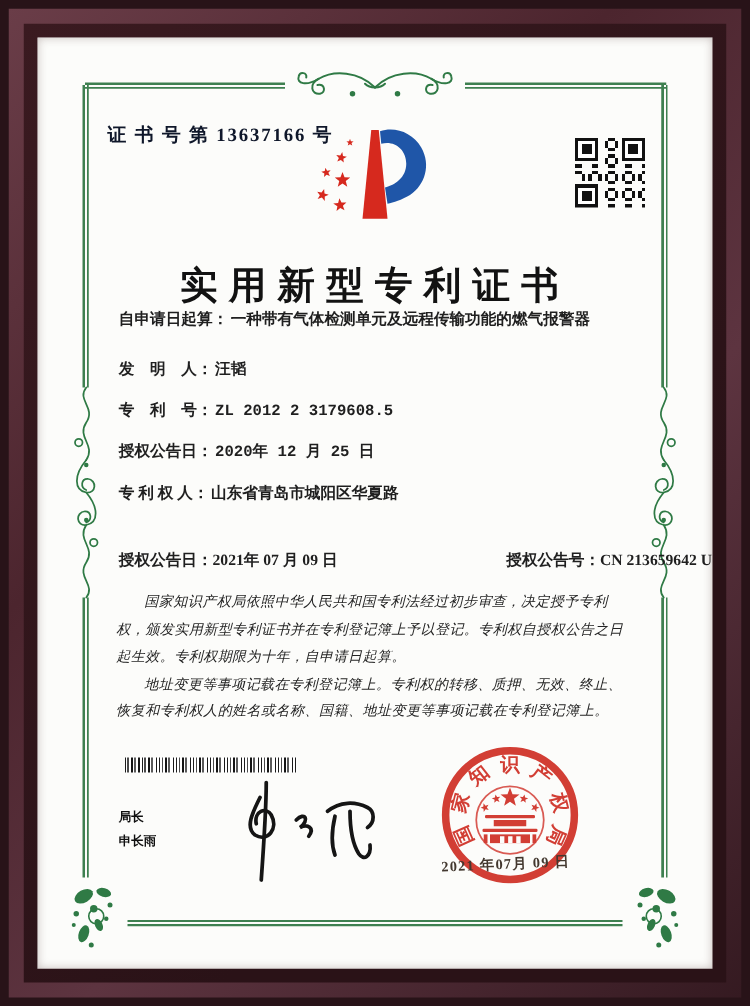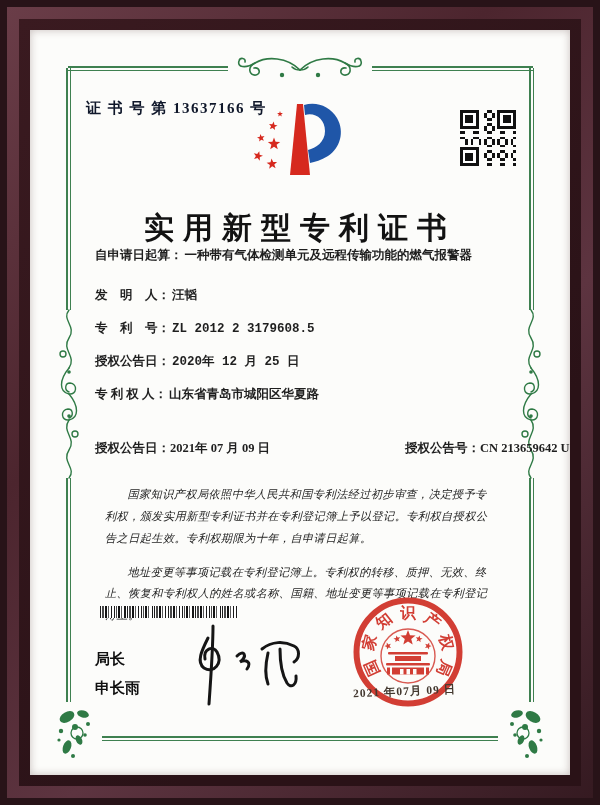--- a/index.html
+++ b/index.html
@@ -17,25 +17,25 @@
   .orn svg{display:block;}
   
   .certno{position:absolute;left:86px;top:99px;font-size:15px;font-weight:bold;letter-spacing:1.5px;color:#0f172a;}
   .title{position:absolute;left:0;top:180px;width:100%;text-align:center;font-size:30px;font-weight:700;
          letter-spacing:9px;color:#121212;margin-top:28px;}
   .frow{position:absolute;left:95px;font-size:12.5px;font-weight:bold;color:#1f1f1f;white-space:nowrap;}
   .frow .fval{margin-left:2px;font-family:Liberation Mono, monospace;}
   .g2{position:absolute;left:310px;top:0;}
   .paras{position:absolute;left:93px;top:472px;width:416px;font-size:11.2px;font-style:italic;
          color:#242424;line-height:1.95;letter-spacing:.4px;}
-  .paras p{margin:12px;text-indent:2em;}
+  .paras p{margin:0;text-indent:2em;}
   .barcode{position:absolute;left:100px;top:606px;width:138px;height:12px;
      background:repeating-linear-gradient(90deg,#1d1d1d 0 1px,#fff 1px 2px,#4a4a4a 2px 3.5px,#fff 3.5px 4.5px,#141414 4.5px 6.5px,#fff 6.5px 7.5px,#5a5a5a 7.5px 8.5px,#fff 8.5px 10.8px,#191919 10.8px 12px,#fff 12px 13.6px);}
   .signer{position:absolute;left:95px;top:645px;font-family:"Liberation Sans","DejaVu Sans",sans-serif;
-          font-weight:700;font-size:15px;color:#101010;line-height:1.9;}
+          font-weight:700;font-size:10px;color:#101010;line-height:1.9;}
   .signature{position:absolute;left:182px;top:618px;}
   
   .sealbox{position:absolute;left:338px;top:586px;opacity:.95;}
   .seal-ch{font-size:15.5px;font-weight:bold;fill:#d0342a;text-anchor:middle;dominant-baseline:central;
            font-family:"Liberation Serif","DejaVu Serif",serif;}
   .sealdate{position:absolute;left:353px;top:684px;font-size:11.5px;font-weight:bold;color:#43382f;
             letter-spacing:1px;transform:rotate(-2.5deg);white-space:nowrap;}
   .qrbox{position:absolute;left:460px;top:110px;}
   .logobox{position:absolute;left:246px;top:101px;}
 </style>

